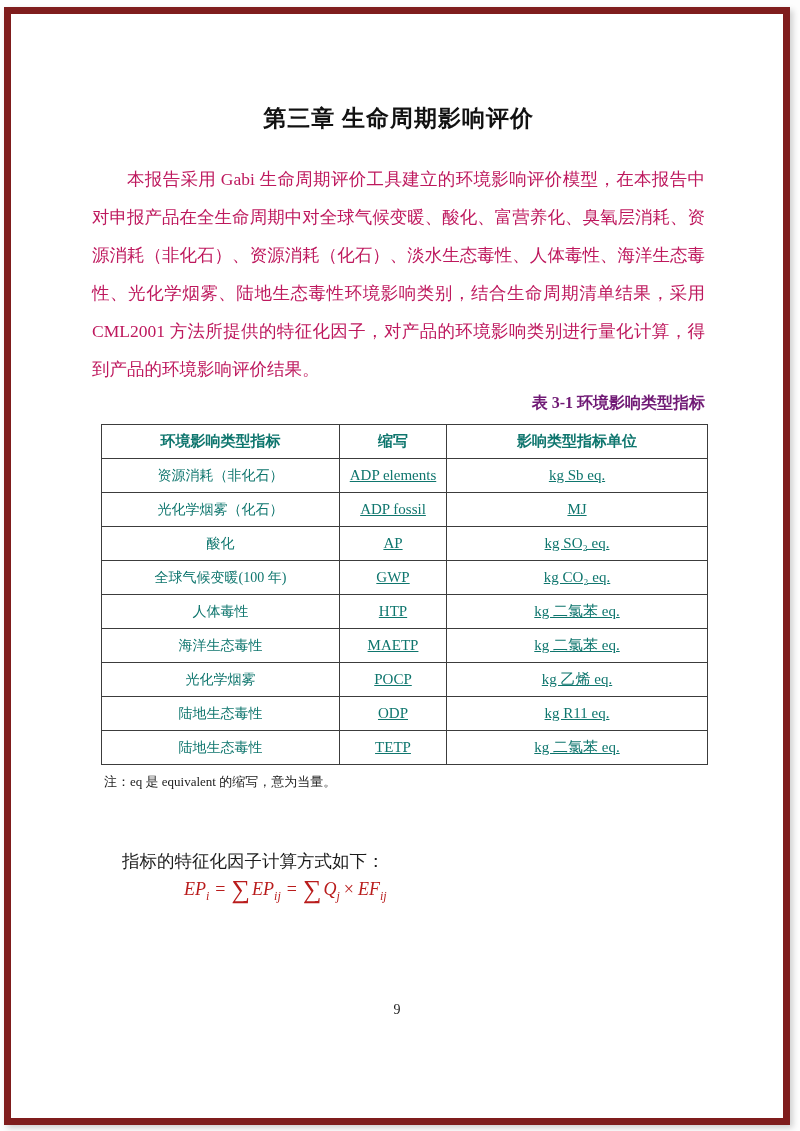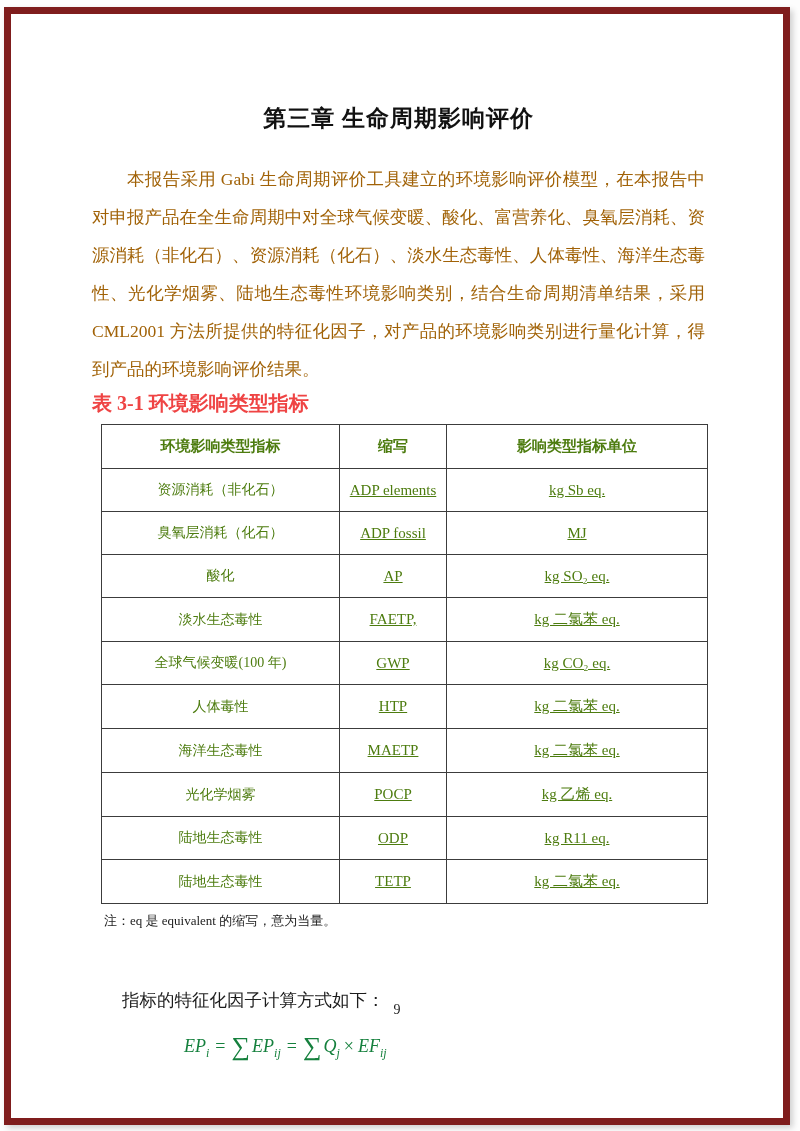--- a/index.html
+++ b/index.html
@@ -14,49 +14,49 @@
   .content { padding:0 78px 0 81px; }
   .chapter-title {
     margin-top:90px; text-align:center;
     font-size:23px; font-weight:bold; line-height:30px;
     letter-spacing:1px; color:#111;
   }
   .body-paragraph {
     margin-top:26px;
     font-size:17.5px; line-height:38px;
     text-align:justify; text-justify:inter-ideograph;
-    text-indent:2em; color:#a16207;font-family:Liberation Serif, serif;
+    text-indent:2em; color:#be185d;font-family:Liberation Serif, serif;
   }
   .table-caption {
-    margin-top:4px; text-align:left;
-    font-size:20px; font-weight:bold; line-height:22px; color:#ef4444;
+    margin-top:4px; text-align:right;
+    font-size:16px; font-weight:bold; line-height:22px; color:#701a75;
   }
   table.impact-table {
     margin-top:10px; margin-left:9px;
     border-collapse:collapse; table-layout:fixed;
     width:606px;
   }
   .impact-table th, .impact-table td {
     border:1px solid #3c3c3c;
     height:34px; text-align:center; vertical-align:middle;
-    font-size:14px; color:#4d7c0f; padding:12px 2px;
+    font-size:14px; color:#0f766e; padding:2px 2px;
   }
   .impact-table th { font-size:15px; font-weight:bold; }
   .impact-table td.abbr, .impact-table td.unit { font-size:15px;text-decoration:underline; }
   .table-note {
     margin-top:8px; margin-left:12px;
     font-size:13px; line-height:18px; color:#1c1c1c;
   }
   .formula-intro {
     margin-top:58px; margin-left:30px;
     font-size:17.5px; line-height:24px; color:#1c1c1c;
   }
   .formula {
-    margin-top:18px; margin-left:92px;
-    font-size:18px; font-style:italic; line-height:32px; color:#15803d;
+    margin-left:92px;
+    font-size:18px; font-style:italic; line-height:32px; color:#b91c1c;
   }
   .formula sub { font-size:12px; font-style:italic; }
   .formula .op { font-style:normal; padding:0 6px; }
   .formula .sum { font-style:normal; font-size:26px; vertical-align:-3px; padding-right:2px; }
   .formula .times { font-style:normal; padding:0 4px; }
   .page-number {
     position:absolute; left:0; top:988px; width:100%;
     text-align:center; font-size:14px; color:#222;
   }
 </style>
@@ -85,33 +85,28 @@
           <th>影响类型指标单位</th>
         </tr>
       </thead>
       <tbody>
         <tr>
           <td>资源消耗（非化石）</td>
           <td class="abbr">ADP elements</td>
           <td class="unit">kg Sb eq.</td>
         </tr>
         <tr>
-          <td>臭氧层消耗（化石）</td>
+          <td>光化学烟雾（化石）</td>
           <td class="abbr">ADP fossil</td>
           <td class="unit">MJ</td>
         </tr>
         <tr>
           <td>酸化</td>
           <td class="abbr">AP</td>
           <td class="unit">kg SO₂ eq.</td>
-        </tr>
-        <tr>
-          <td>淡水生态毒性</td>
-          <td class="abbr">FAETP,</td>
-          <td class="unit">kg 二氯苯 eq.</td>
         </tr>
         <tr>
           <td>全球气候变暖(100 年)</td>
           <td class="abbr">GWP</td>
           <td class="unit">kg CO₂ eq.</td>
         </tr>
         <tr>
           <td>人体毒性</td>
           <td class="abbr">HTP</td>
           <td class="unit">kg 二氯苯 eq.</td>

